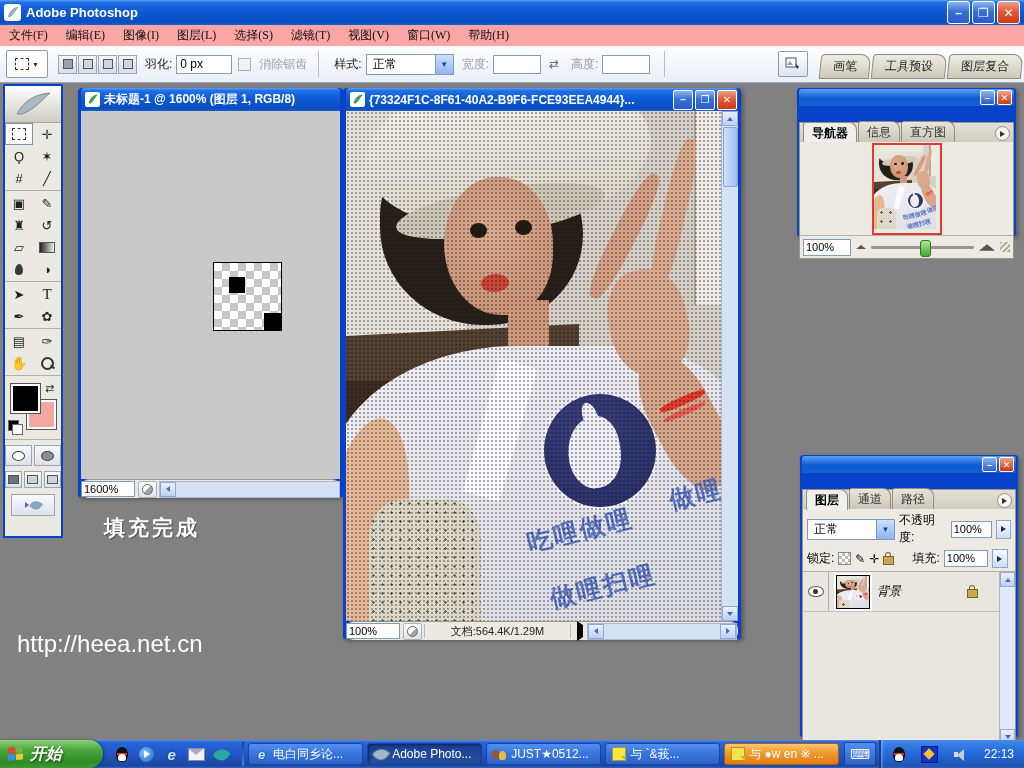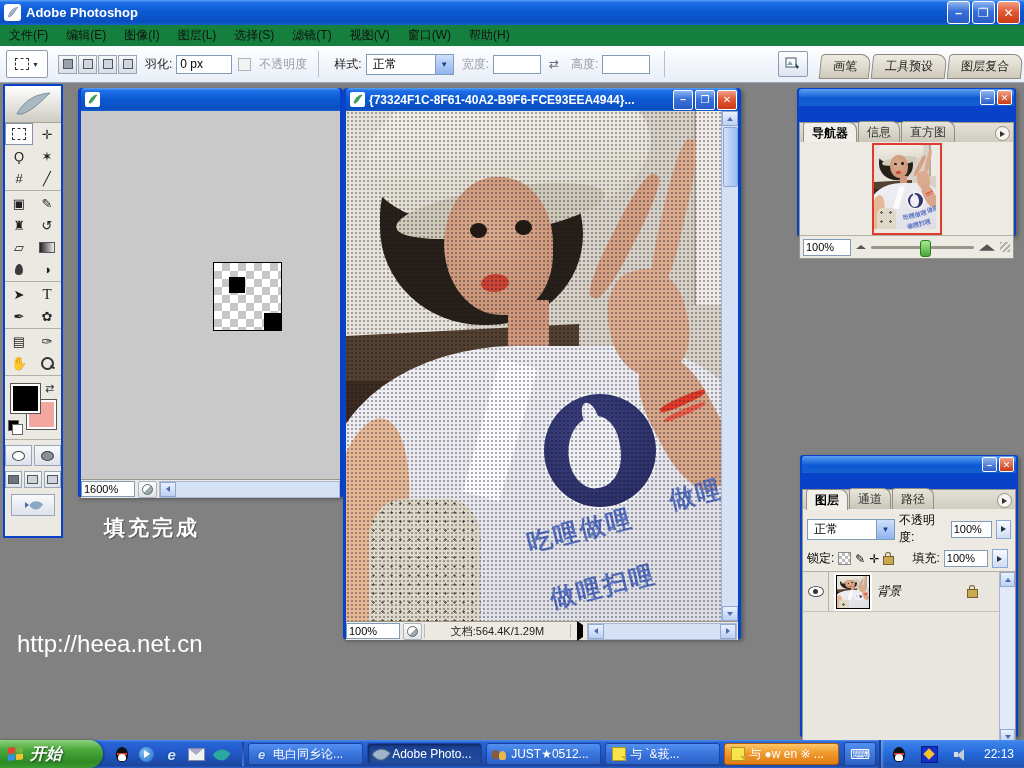--- a/index.html
+++ b/index.html
@@ -11,21 +11,21 @@
     background:linear-gradient(180deg,#5ba0f2 0%,#1f6fe8 10%,#0c59d4 45%,#0a4ec0 88%,#1660cf 100%);
     display:flex;align-items:center;color:#fff;font-weight:bold;font-size:13px;}
   .appicon{width:17px;height:17px;margin:0 5px 0 4px;background:#fff;border-radius:3px;display:flex;align-items:center;justify-content:center;}
   .wbtns{margin-left:auto;display:flex;margin-right:4px;}
   .wbtn{width:21px;height:21px;margin-left:2px;border:1px solid #fff;border-radius:3px;color:#fff;
     font-size:12px;font-weight:bold;display:flex;align-items:center;justify-content:center;
     background:linear-gradient(180deg,#8db5f0,#3a6fd8 45%,#2a5cc8);}
   .wbtn.close{background:linear-gradient(180deg,#f0a088,#e25b38 45%,#c93a14);}
 
   
-  .menubar{position:absolute;left:0;top:25px;width:1024px;height:21px;background:#15803d;border-bottom:1px solid #b9c9e2;display:flex;align-items:center;}
+  .menubar{position:absolute;left:0;top:25px;width:1024px;height:21px;background:#fca5a5;border-bottom:1px solid #b9c9e2;display:flex;align-items:center;font-family:Liberation Serif, serif;}
   .menuitem{padding:0 9px;height:100%;display:flex;align-items:center;color:#111;}
 
   
   .optionsbar{position:absolute;left:0;top:46px;width:1024px;height:36px;
     background:linear-gradient(180deg,#fdfeff,#e9eef7);border-bottom:1px solid #9aa8bd;display:flex;align-items:center;}
   .opt-sep{width:1px;height:26px;background:#b5bfcd;margin:0 7px;}
   .toolpreview{width:40px;height:26px;margin-left:6px;border:1px solid #8b9bb4;background:#fff;display:flex;align-items:center;justify-content:center;gap:3px;border-radius:2px;}
   .modegrp{display:flex;margin-left:10px;gap:1px;}
   .modebtn{width:17px;height:17px;border:1px solid #9aa6b8;background:linear-gradient(#f5f7fa,#d8dee8);display:flex;align-items:center;justify-content:center;}
   .modebtn .sq{width:8px;height:8px;border:1px solid #555;background:#cfd6e0;}
@@ -78,21 +78,21 @@
   .doc{position:absolute;background:#0842c8;padding:0 3px 3px 3px;box-sizing:border-box;border-radius:4px 4px 2px 2px;box-shadow:2px 2px 4px rgba(0,0,0,.35);}
   .doc-title{height:23px;display:flex;align-items:center;color:#fff;font-weight:bold;font-size:12px;
     background:linear-gradient(180deg,#5ba0f2 0%,#1f6fe8 12%,#0c59d4 48%,#0a4ec0 90%,#1660cf 100%);border-radius:4px 4px 0 0;}
   .doc-title .dicon{width:15px;height:15px;background:#fff;border-radius:2px;margin:0 4px;display:flex;align-items:center;justify-content:center;}
   .doc-title .dtext{white-space:nowrap;overflow:hidden;text-overflow:ellipsis;flex:1;}
   .doc-title .dbtns{display:flex;margin:0 1px 0 4px;}
   .doc-title .dbtn{width:18px;height:18px;margin-left:2px;border:1px solid #fff;border-radius:2px;color:#fff;font-size:10px;font-weight:bold;
     display:flex;align-items:center;justify-content:center;background:linear-gradient(180deg,#8db5f0,#3a6fd8 45%,#2a5cc8);}
   .doc-title .dbtn.close{background:linear-gradient(180deg,#f0a088,#e25b38 45%,#c93a14);}
   .doc-body{position:relative;background:#c9c9c9;overflow:hidden;}
-  .statusbar{height:18px;background:#ece9e2;display:flex;align-items:center;border-top:1px solid #9a968a;font-size:11px;}
+  .statusbar{height:18px;background:#ece9e2;display:flex;align-items:center;border-top:1px solid #9a968a;font-size:11px;border-radius:8px;}
   .zoombox{width:48px;height:14px;border:1px solid #7f9db9;background:#fff;font-size:11px;padding:0 2px;font-family:inherit;}
   .sb-ic{width:17px;height:15px;border:1px solid #aab2bc;background:linear-gradient(#fbfbfb,#dfe3ea);margin-left:3px;border-radius:2px;display:flex;align-items:center;justify-content:center;}
   .sb-ic .pie{width:9px;height:9px;border:1px solid #666;border-radius:50%;background:linear-gradient(135deg,#fff 50%,#9aa 50%);}
   .sb-doc{flex:1;text-align:center;color:#222;border-left:1px solid #bbb;border-right:1px solid #bbb;height:14px;line-height:14px;margin:0 2px;background:#ece9e2;}
   .tri-r{width:0;height:0;border-left:6px solid #000;border-top:4px solid transparent;border-bottom:4px solid transparent;}
   .hscroll{height:15px;background:#d5e2f6;border:1px solid #aab8d4;display:flex;align-items:center;justify-content:space-between;}
   .sarr{width:14px;height:13px;background:linear-gradient(#eaf1fd,#bcd0f2);border:1px solid #93a9d2;display:flex;align-items:center;justify-content:center;}
   .tl{width:0;height:0;border-right:4px solid #4a6ab8;border-top:3px solid transparent;border-bottom:3px solid transparent;}
   .tr2{width:0;height:0;border-left:4px solid #4a6ab8;border-top:3px solid transparent;border-bottom:3px solid transparent;}
   .tu{width:0;height:0;border-bottom:4px solid #4a6ab8;border-left:3px solid transparent;border-right:3px solid transparent;}
@@ -286,21 +286,21 @@
       <span class="modebtn">
           <span class="sq"></span>
         </span>
       <span class="modebtn">
           <span class="sq"></span>
         </span>
     </span>
     <span class="lbl">羽化:</span>
     <input class="txtin" style="width: 48px;" value="0 px">
     <span class="chk"></span>
-    <span class="lbl dis">不透明度</span>
+    <span class="lbl dis">消除锯齿</span>
     <span class="opt-sep"></span>
     <span class="lbl">样式:</span>
     <span class="combo">
       <span class="cval">正常</span>
       <span class="cbtn">▼</span>
     </span>
     <span class="lbl dis">宽度:</span>
     <input class="txtin" style="width: 40px;">
     <span class="lbl" style="color:#667;">⇄</span>
     <span class="lbl dis">高度:</span>
@@ -324,20 +324,21 @@
   <div class="anno1">填充完成</div>
   <div class="anno2">http://heea.net.cn</div>
 
   <div class="doc" style="left:78px;top:88px;width:265px;height:409px;">
     <div class="doc-title">
       <span class="dicon">
         <svg width="11" height="11" viewBox="0 0 16 16">
             <path d="M3 13 C5 5 10 2 14.5 1.5 C11 6 9 11 4.5 13.5 Z" fill="#3aa85a" stroke="#1a6a34" stroke-width="0.8"></path>
           </svg>
       </span>
+      <span class="dtext">未标题-1 @ 1600% (图层 1, RGB/8)</span>
     </div>
     <div class="doc-body" style="height:368px;">
       <div class="checker" style="position:absolute;left:133px;top:152px;width:67px;height:67px;outline:1px solid #000;">
         <div style="position:absolute;left:15px;top:14px;width:16px;height:16px;background:#000;"></div>
         <div style="position:absolute;right:0;bottom:0;width:17px;height:17px;background:#000;"></div>
       </div>
     </div>
     <div class="statusbar">
       <input class="zoombox" value="1600%" style="">
       <span class="sb-ic">

